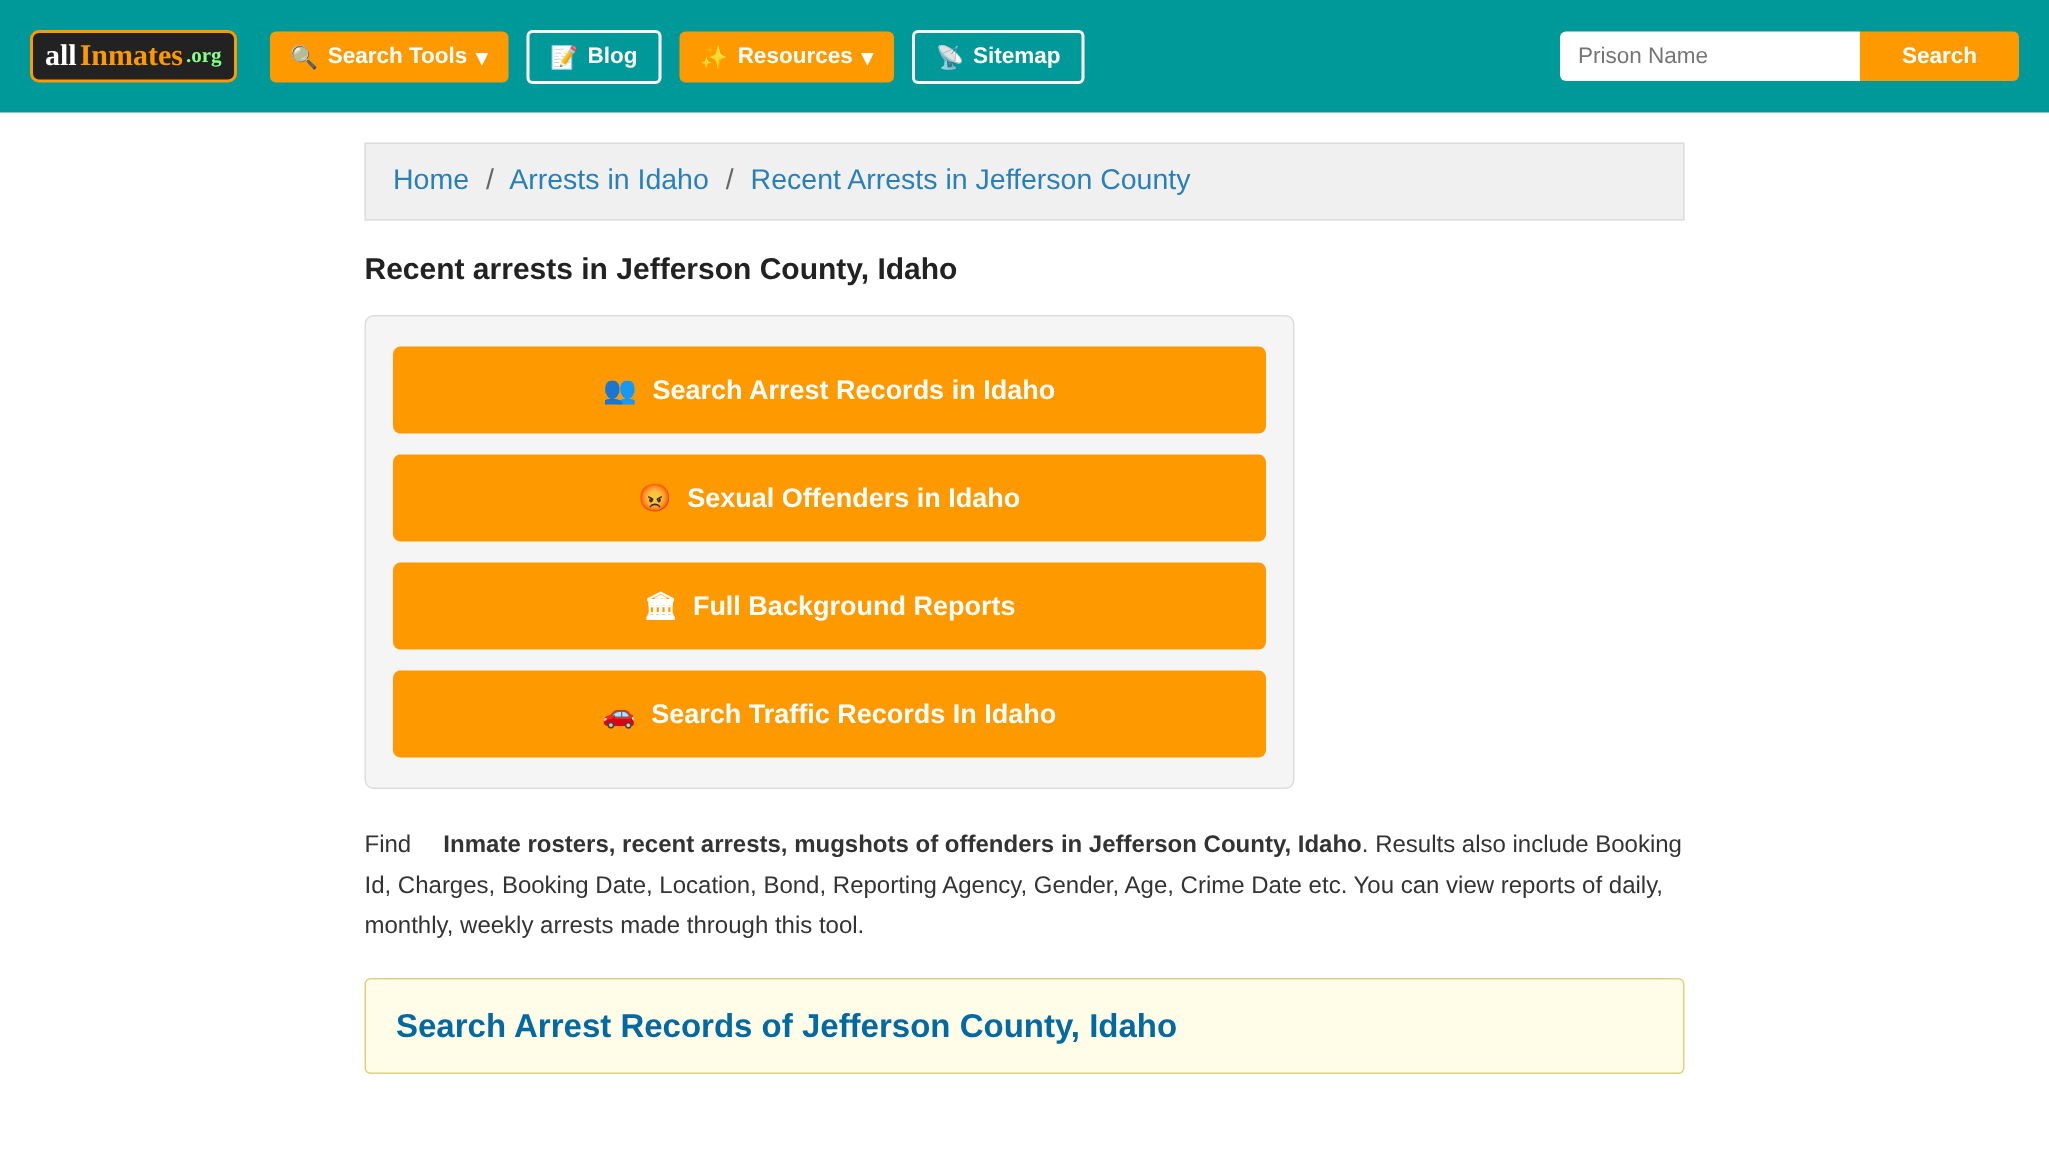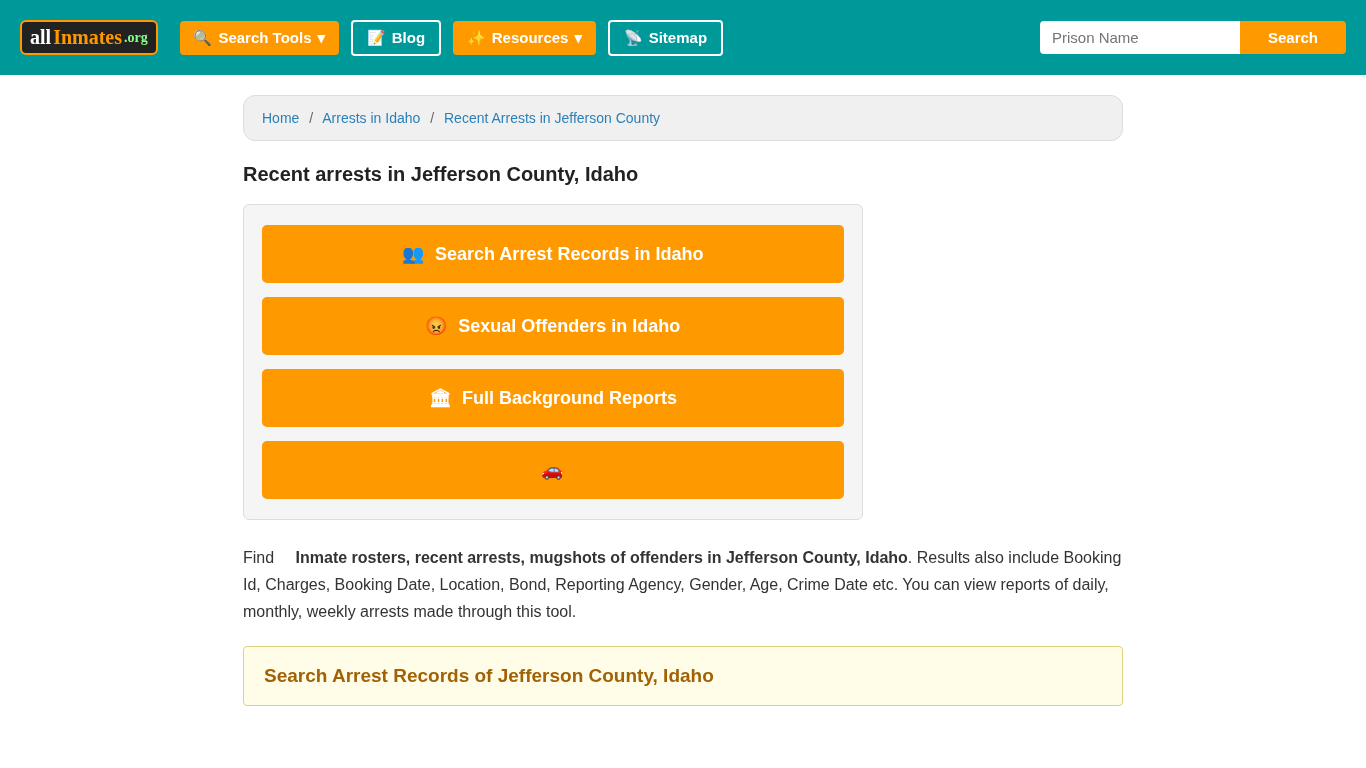--- a/index.html
+++ b/index.html
@@ -92,24 +92,24 @@
     .content {
       max-width: 920px;
       margin: 0 auto;
       padding: 20px 20px;
     }
 
     
     .breadcrumb-bar {
       background: #f0f0f0;
       border: 1px solid #ddd;
-      border-radius: 12px;
+      border-radius: 0;
       padding: 14px 18px;
       margin-bottom: 22px;
-      font-size: 14px;
+      font-size: 19px;
     }
     .breadcrumb-bar a {
       color: #2980b9;
       text-decoration: none;
     }
     .breadcrumb-bar .sep { color: #666; margin: 0 6px; }
     .breadcrumb-bar .current { color: #2980b9; }
 
     
     .page-title {
@@ -158,23 +158,23 @@
     .description strong { font-weight: bold; margin-left: 17px; }
 
     
     .bottom-section {
       background: #fffde7;
       border: 1px solid #e0d080;
       border-radius: 4px;
       padding: 18px 20px;
     }
     .bottom-section-title {
-      font-size: 19px;
+      font-size: 22px;
       font-weight: bold;
-      color: #a16207;
+      color: #0369a1;
     }
   </style>
 </head>
 <body>
 
 <header>
   <div class="logo-area">
     <div class="logo-box">
       <span class="all">all</span>
         <span class="inmates">Inmates</span>
@@ -234,20 +234,21 @@
     <button class="action-btn">
       <span>😡</span>
       <span>Sexual Offenders in Idaho</span>
     </button>
     <button class="action-btn">
       <span>🏛</span>
       <span>Full Background Reports</span>
     </button>
     <button class="action-btn">
       <span>🚗</span>
+      <span>Search Traffic Records In Idaho</span>
     </button>
   </div>
 
   <p class="description">
     <span>Find </span><strong>Inmate rosters, recent arrests, mugshots of offenders in Jefferson County, Idaho</strong><span>. Results also include Booking Id, Charges, Booking Date, Location, Bond, Reporting Agency, Gender, Age, Crime Date etc. You can view reports of daily, monthly, weekly arrests made through this tool.</span>
   </p>
 
   <div class="bottom-section">
     <div class="bottom-section-title">Search Arrest Records of Jefferson County, Idaho</div>
   </div>

